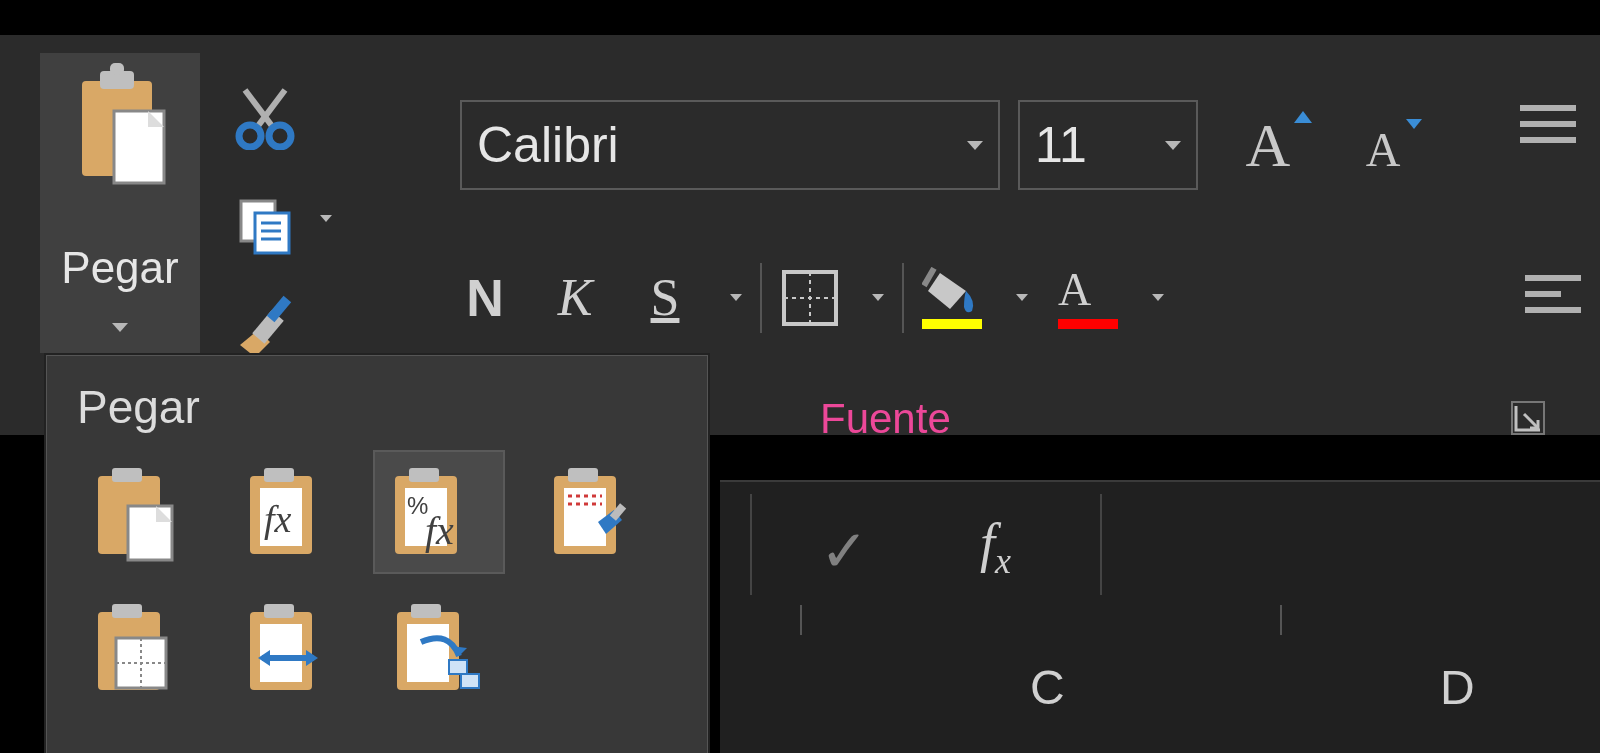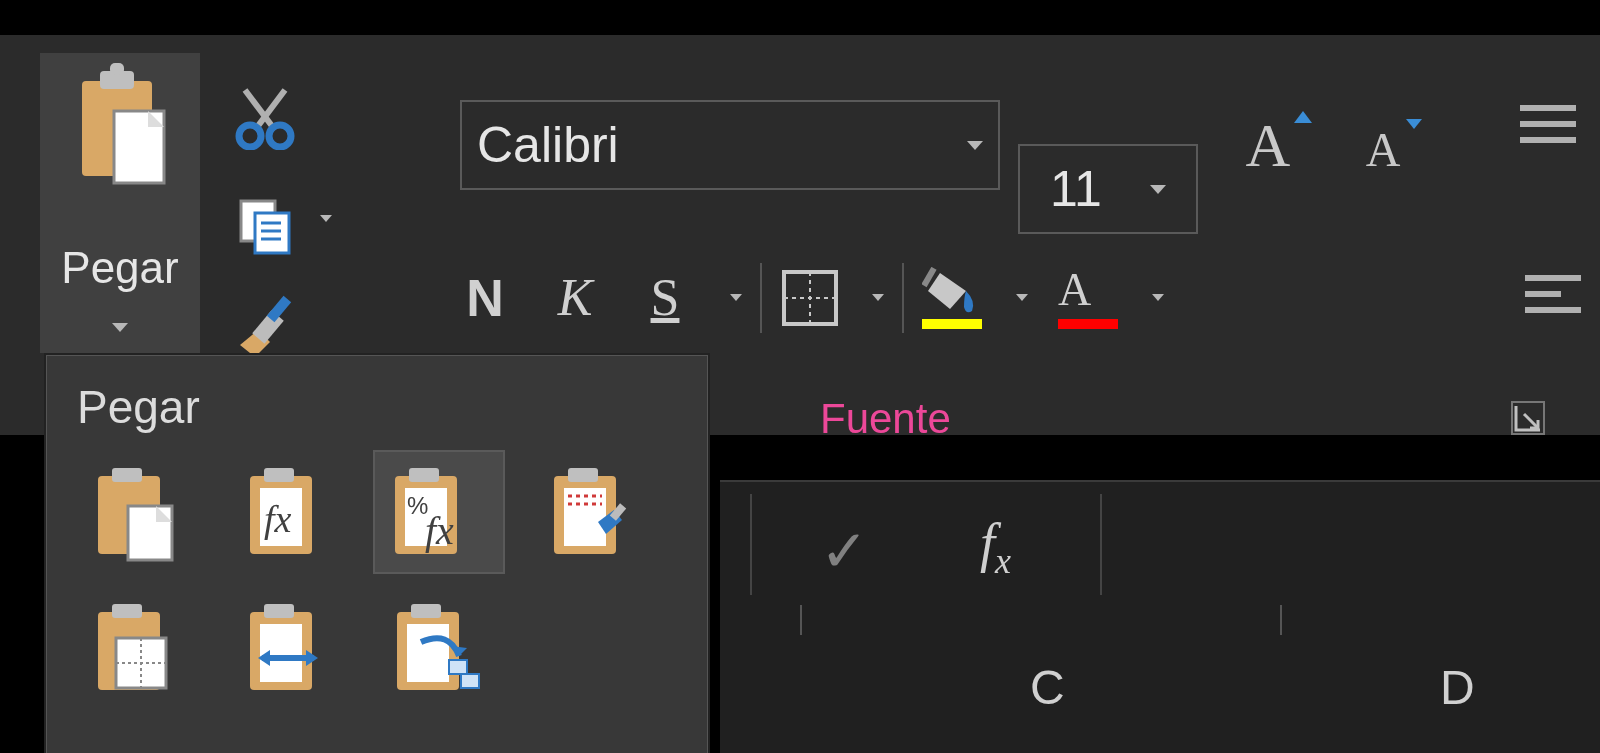--- a/index.html
+++ b/index.html
@@ -15,21 +15,21 @@
   .paste-caret{position:absolute;left:72px;top:270px;}
 
   .cut-btn{position:absolute;left:215px;top:40px;width:100px;height:80px;}
   .copy-btn{position:absolute;left:215px;top:150px;width:100px;height:80px;}
   .copy-caret{position:absolute;left:320px;top:180px;}
   .brush-btn{position:absolute;left:215px;top:250px;width:100px;height:80px;}
 
   
   .font-box{position:absolute;left:460px;top:65px;width:540px;height:90px;border:2px solid #5a5a5a;display:flex;align-items:center;padding:0 15px;box-sizing:border-box;}
   .font-name{color:#e6e6e6;font-size:50px;flex:1;}
-  .size-box{position:absolute;left:1018px;top:65px;width:180px;height:90px;border:2px solid #5a5a5a;display:flex;align-items:center;padding:0 30px;box-sizing:border-box;margin-top:44px;}
+  .size-box{position:absolute;left:1018px;top:65px;width:180px;height:90px;border:2px solid #5a5a5a;display:flex;align-items:center;padding:0 15px;box-sizing:border-box;}
   .size-val{color:#e6e6e6;font-size:50px;flex:1;}
   .grow{position:absolute;left:1218px;top:70px;width:100px;height:80px;}
   .grow .A{color:#c8c8c8;font-size:62px;font-family:"Times New Roman",serif;font-weight:400;}
   .grow .tri-up{position:absolute;right:6px;top:6px;width:0;height:0;border-left:9px solid transparent;border-right:9px solid transparent;border-bottom:12px solid #3a8dd6;}
   .shrink{position:absolute;left:1338px;top:78px;width:90px;height:72px;}
   .shrink .A{color:#c8c8c8;font-size:48px;font-family:"Times New Roman",serif;font-weight:400;}
   .shrink .tri-dn{position:absolute;right:6px;top:6px;width:0;height:0;border-left:8px solid transparent;border-right:8px solid transparent;border-top:10px solid #3a8dd6;}
 
   .row2{position:absolute;left:440px;top:215px;height:95px;display:flex;align-items:center;}
   .fmt{width:90px;height:80px;display:flex;align-items:center;justify-content:center;color:#d0d0d0;font-size:52px;}

